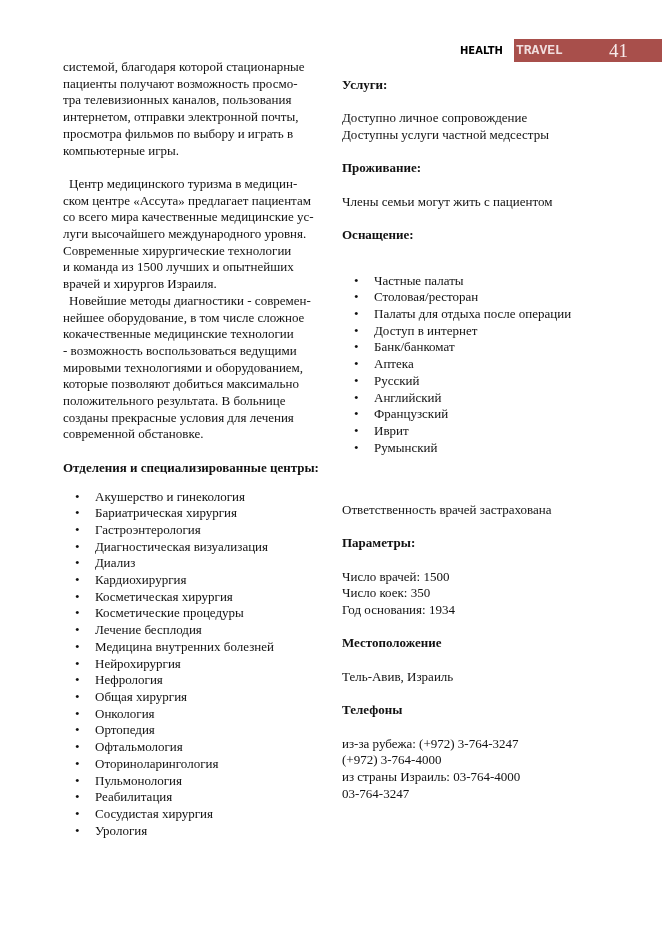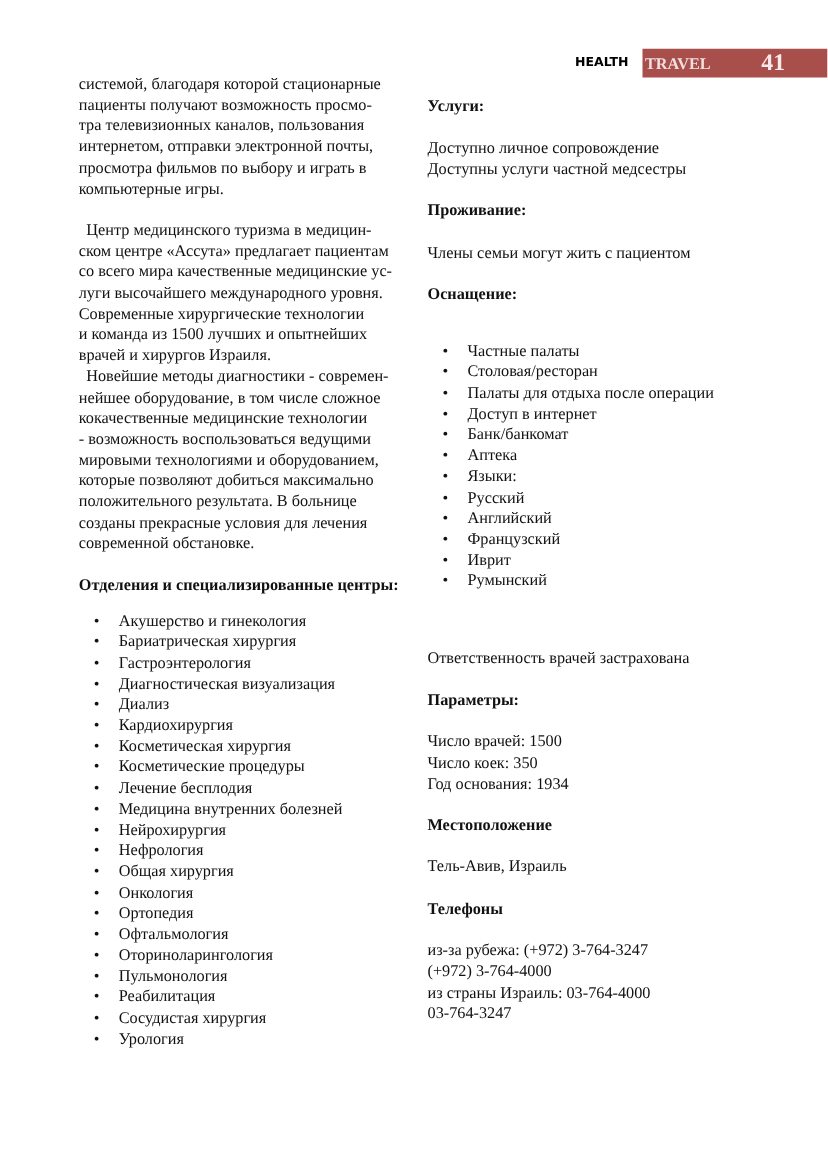--- a/index.html
+++ b/index.html
@@ -3,23 +3,23 @@
 <meta charset="utf-8">
 <style>
   html, body { margin: 0; padding: 0; background: #ffffff; }
   body { width: 662px; height: 936px; position: relative; overflow: hidden;
          font-family: "Liberation Serif", "DejaVu Serif", serif; color: #111; }
   .header { position: absolute; top: 39px; left: 460px; height: 23px; display: flex; align-items: center; }
   .health { font-family: "DejaVu Sans", "Liberation Sans", sans-serif; font-weight: bold; font-size: 10px;
             color: #000; letter-spacing: 0px; padding-right: 2px; line-height: 23px; }
   .redbar { position: absolute; top: 39px; left: 514px; width: 148px; height: 23px; background: #a84f4b;
             display: flex; align-items: center; }
-  .travel { font-family: Liberation Serif, serif; font-weight: bold; font-size: 13px;
+  .travel { font-family: Liberation Mono, monospace; font-weight: bold; font-size: 13px;
             color: #f1dede; margin-left: 2px; }
-  .pagenum { font-family: "Liberation Serif", serif; font-weight: bold; font-size: 19px; color: #f7eaea;
+  .pagenum { font-family: "Liberation Serif", serif; font-weight: normal; font-size: 19px; color: #f7eaea;
              position: absolute; left: 95px; top: 0; line-height: 23px; }
   .col { position: absolute; font-size: 13px; line-height: 16.7px; }
   .col-left { left: 63px; top: 59px; width: 265px; }
   .col-right { left: 342px; top: 77px; width: 300px; }
   p { margin: 0; }
   .gap { height: 16.7px; }
   .indent { text-indent: 6px; }
   .h { font-weight: bold; }
   ul { list-style: none; margin: 12px; padding: 0; }
   li { position: relative; padding-left: 20px; }
@@ -105,21 +105,20 @@
   <div class="gap"></div>
   <p class="h">Оснащение:</p>
   <div class="gap"></div>
   <ul>
     <li>Частные палаты</li>
     <li>Столовая/ресторан</li>
     <li>Палаты для отдыха после операции</li>
     <li>Доступ в интернет</li>
     <li>Банк/банкомат</li>
     <li>Аптека</li>
-    <li>Языки:</li>
     <li>Русский</li>
     <li>Английский</li>
     <li>Французский</li>
     <li>Иврит</li>
     <li>Румынский</li>
   </ul>
   <div class="gap"></div>
   <div class="gap"></div>
   <p>Ответственность врачей застрахована</p>
   <div class="gap"></div>

